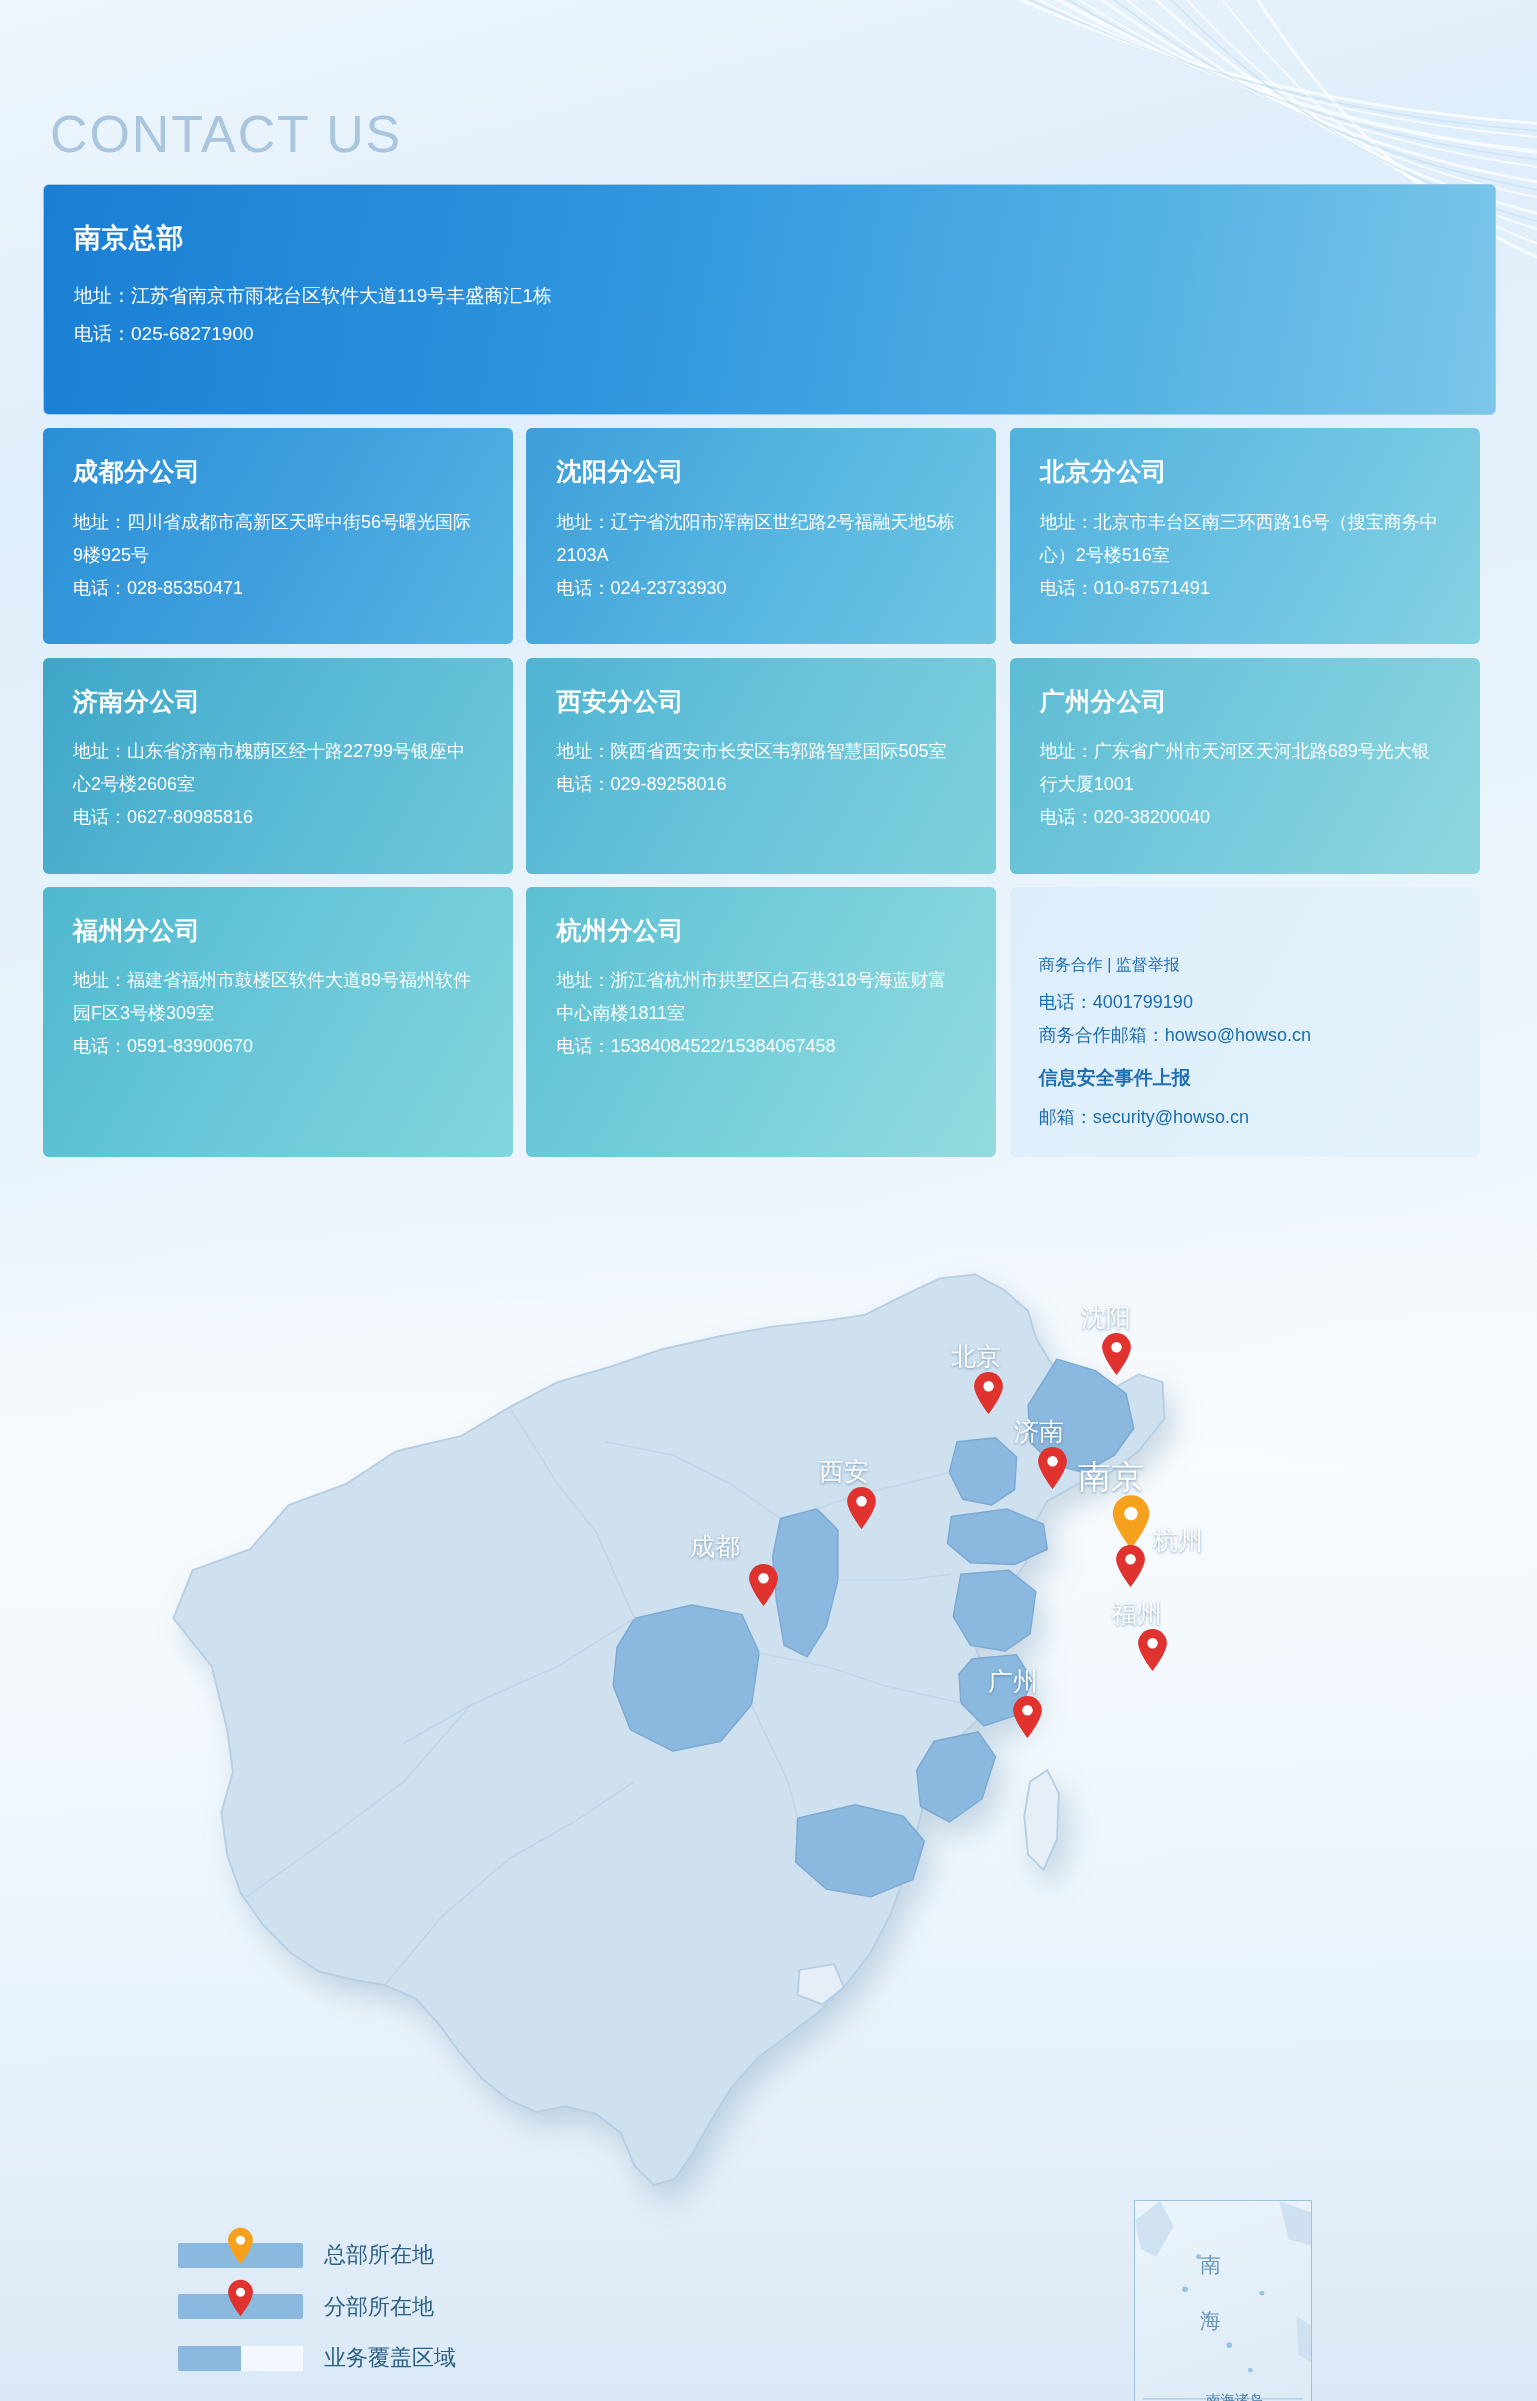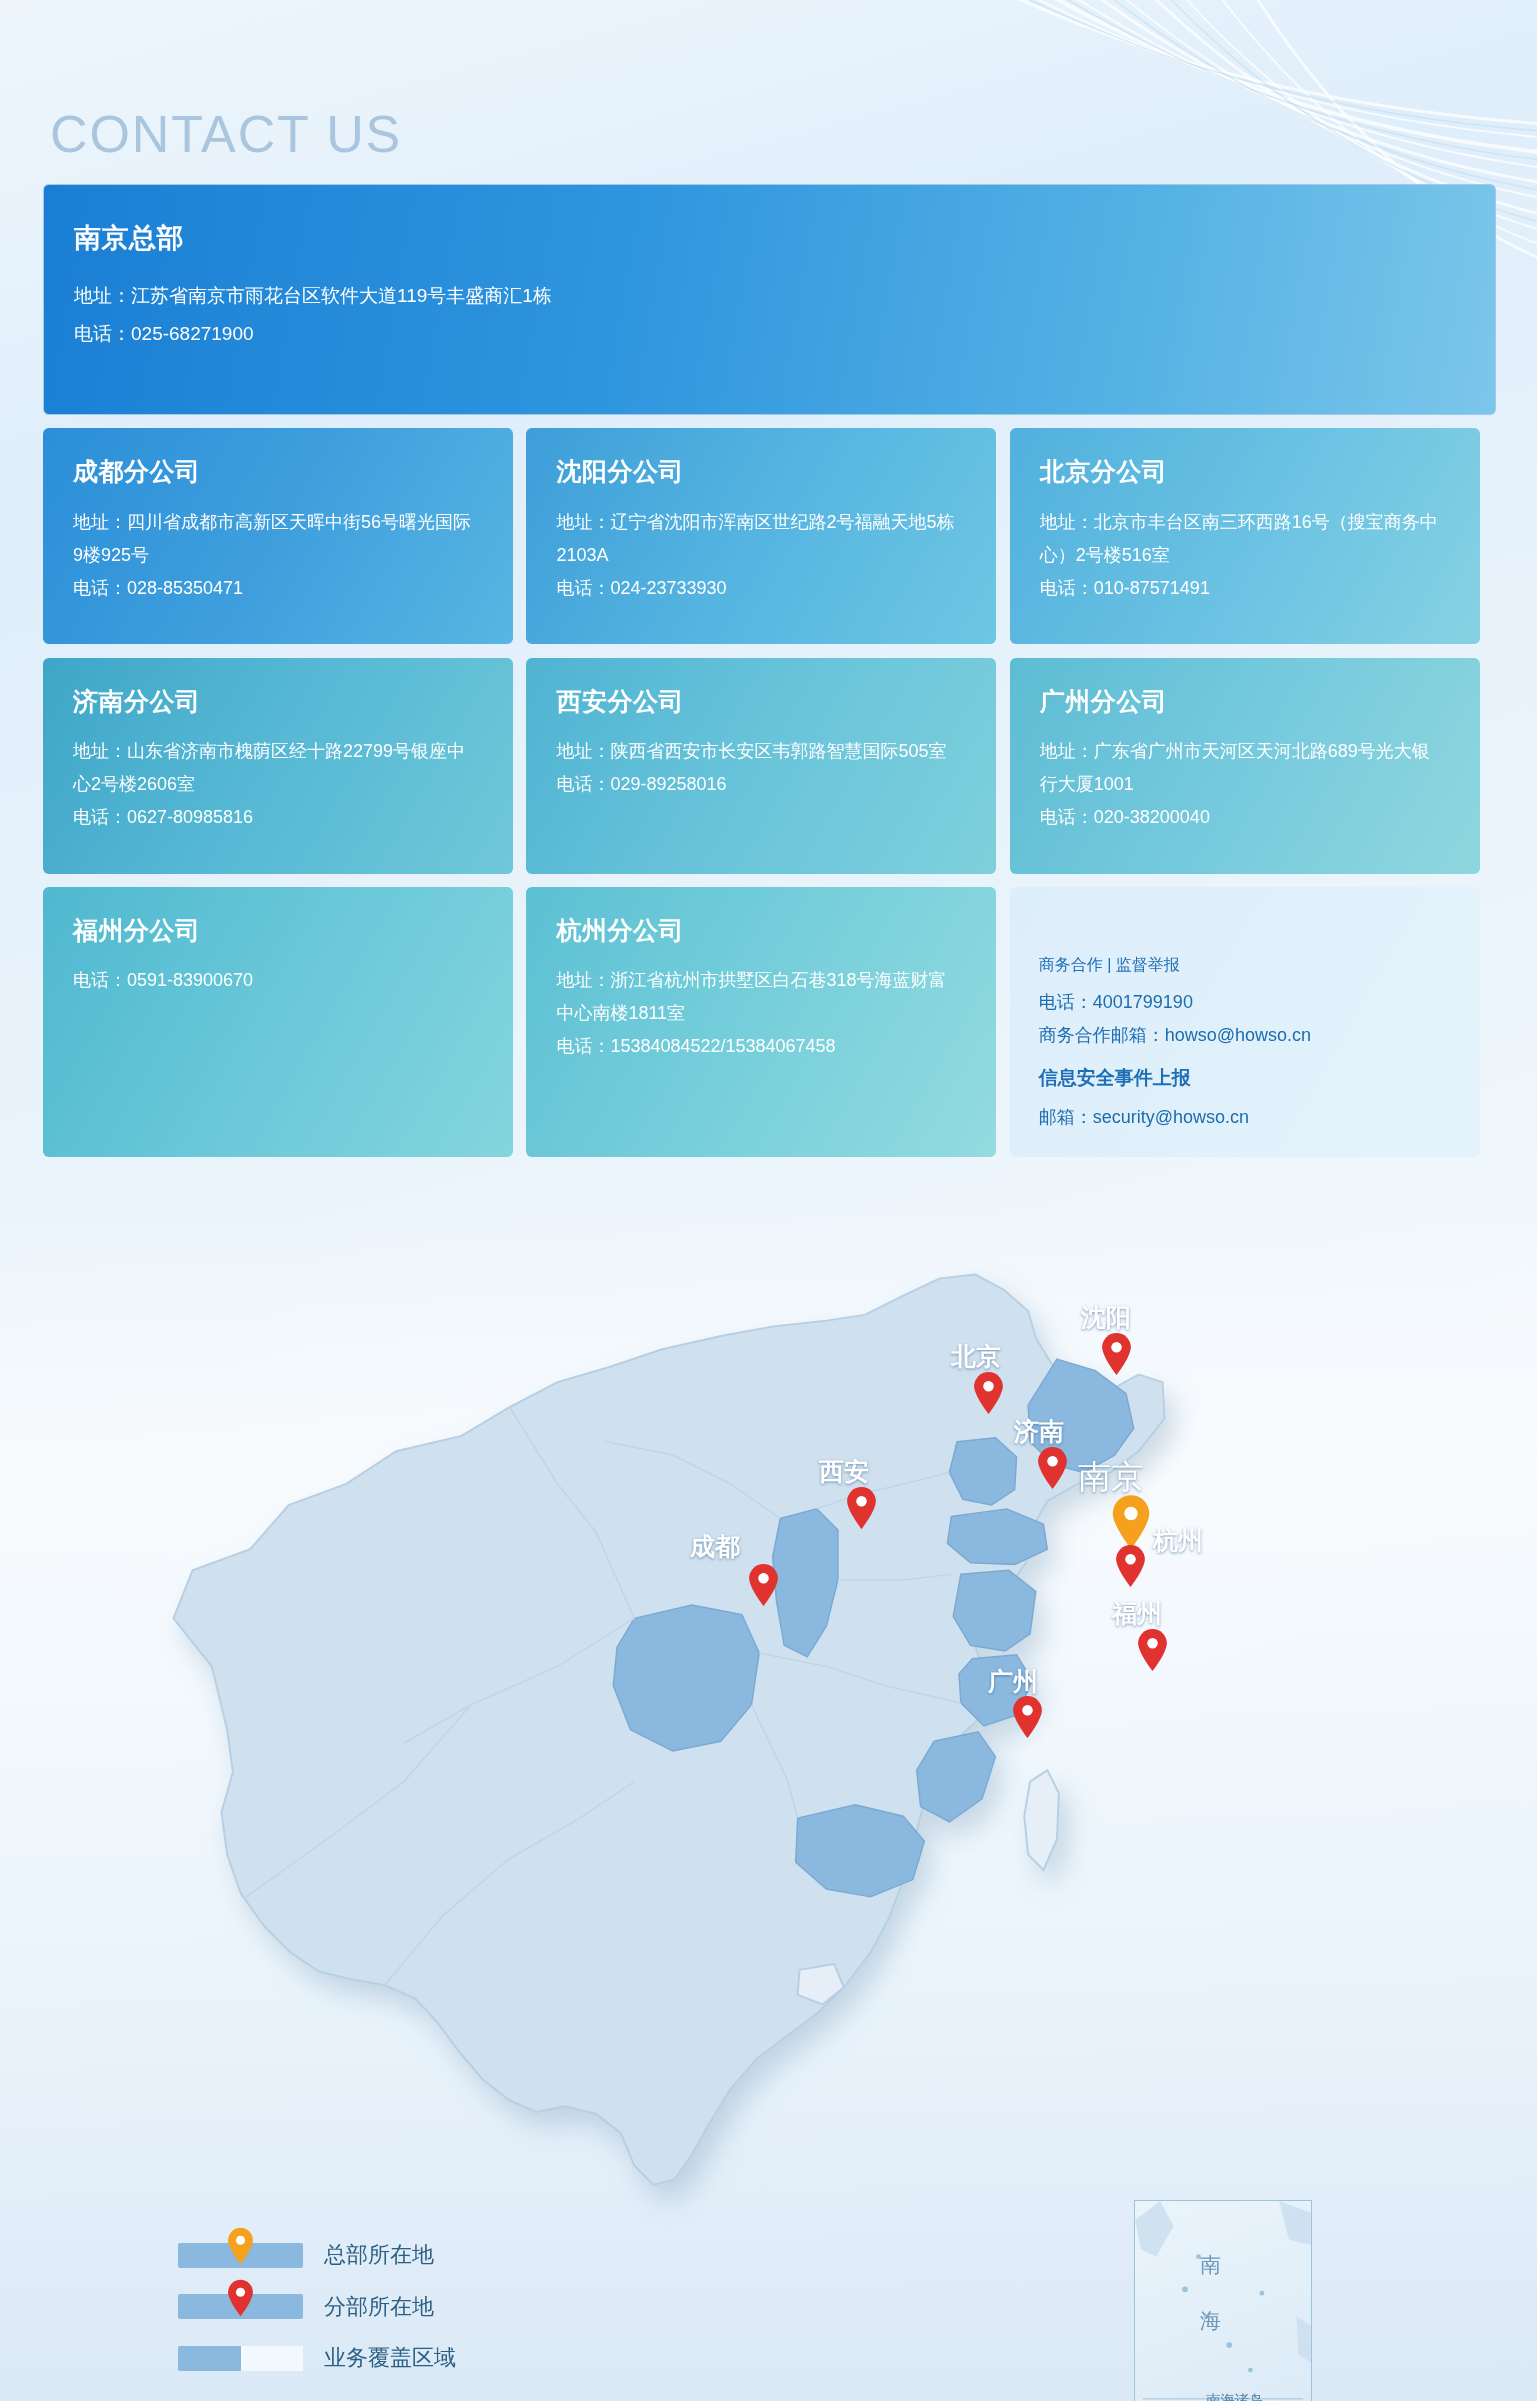--- a/index.html
+++ b/index.html
@@ -88,21 +88,21 @@
   .contact-card .ct-line { font-size: 18px; line-height: 33px; color: #1c6cb0; }
 
   
   .map-wrap {
     position: absolute; left: 0; top: 1167px; width: 1537px; height: 1234px;
   }
   .map-svg { position:absolute; left:58px; top:0; }
 
   .pin-label {
     position: absolute;
-    font-size: 25px; color: #ffffff; font-weight: 700;
+    font-size: 25px; color: #ffffff; font-weight: 400;
     text-shadow: 0 1px 2.9px rgba(30,80,130,.55);
     white-space: nowrap;
   }
   .pin-label.hqlab { font-size: 33px; color: #fff; font-weight: 400; }
 
   .pin {
     position: absolute; width: 33px; height: 44px;
   }
 
   .legend { position: absolute; left: 178px; top: 1068px; }
@@ -227,20 +227,23 @@
       <div class="line">
         <span class="lbl">电话：</span><span>020-38200040</span>
       </div>
     </div>
   </div>
 
   <div class="row">
     <div class="card c3 g-g">
       <h3>福州分公司</h3>
       <div class="line">
+        <span class="lbl">地址：</span><span>福建省福州市鼓楼区软件大道89号福州软件园F区3号楼309室</span>
+      </div>
+      <div class="line">
         <span class="lbl">电话：</span><span>0591-83900670</span>
       </div>
     </div>
     <div class="card c3 g-h">
       <h3>杭州分公司</h3>
       <div class="line">
         <span class="lbl">地址：</span><span>浙江省杭州市拱墅区白石巷318号海蓝财富中心南楼1811室</span>
       </div>
       <div class="line">
         <span class="lbl">电话：</span><span>15384084522/15384067458</span>

